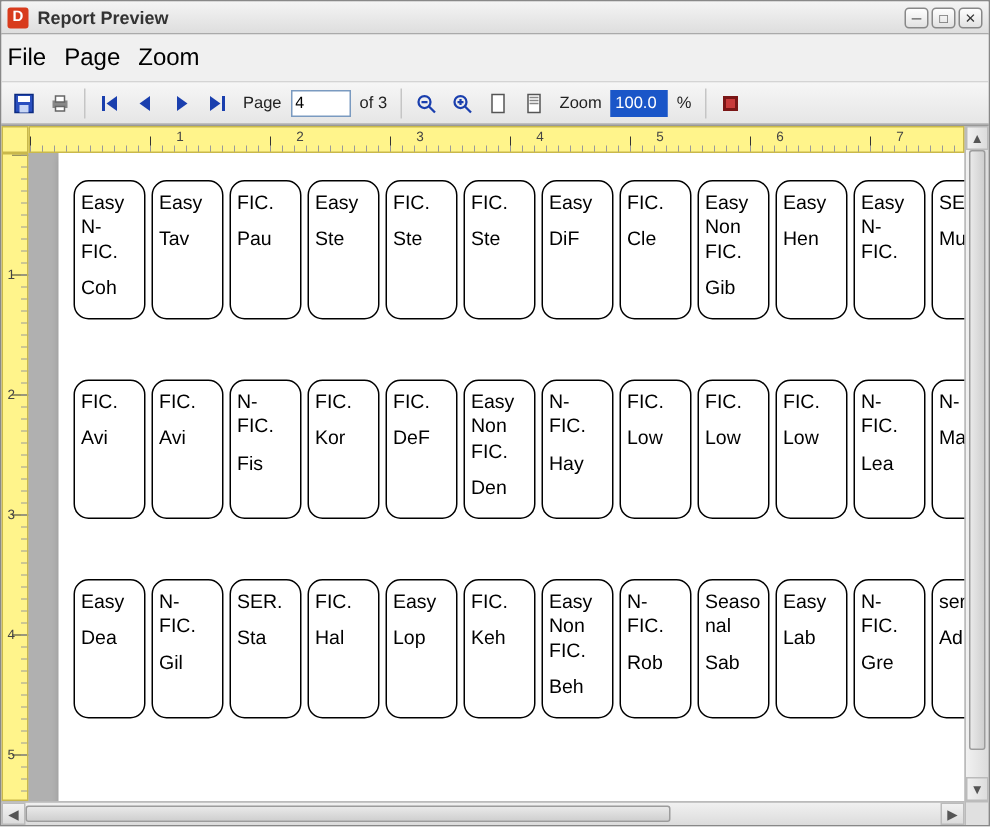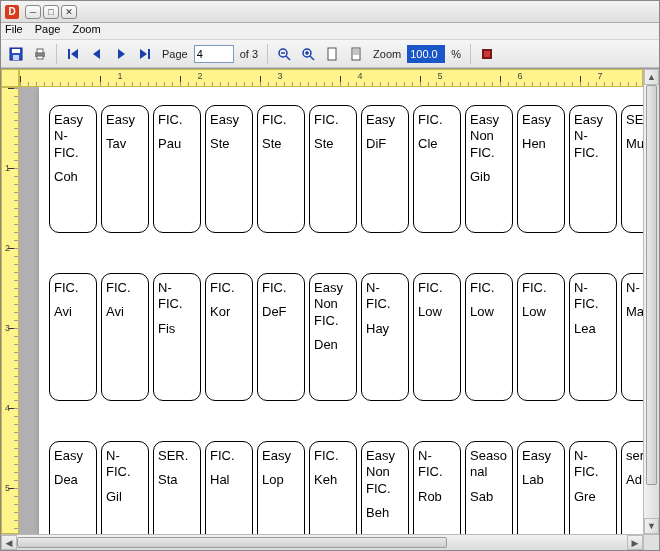--- a/index.html
+++ b/index.html
@@ -44,27 +44,27 @@
   .title-btn {
     width: 16px; height: 14px;
     border: 1px solid #888;
     border-radius: 3px;
     background: linear-gradient(#fefefe,#e2e2e2);
     display: flex; align-items: center; justify-content: center;
     font-size: 9px;
     color: #333;
   }
   .menubar {
-    height: 17px;
+    height: 32px;
     background: #f0f0f0;
     display: flex;
-    align-items: flex-start;
+    align-items: center;
     padding: 0 4px;
     gap: 12px;
-    font-size: 11px;
+    font-size: 16px;
     border-bottom: 1px solid #d4d4d4;
   }
   .menubar span { cursor: default; }
   .toolbar {
     height: 28px;
     background: linear-gradient(#f6f6f6,#e6e6e6);
     border-bottom: 1px solid #bfbfbf;
     display: flex;
     align-items: center;
     padding: 0 4px;
@@ -132,21 +132,21 @@
     position:absolute;
     left:20px; top:0;
     width:900px;
     background:#fff;
     box-shadow: 2px 2px 6px rgba(0,0,0,.4);
     padding: 18px 10px;
   }
   .row { display:flex; gap:4px; margin-bottom: 40px; }
   .label-card {
     width: 48px;
-    height: 128px;
+    height: 93px;
     border: 1.5px solid #000;
     border-radius: 10px;
     padding: 6px 4px;
     font-family: "Trebuchet MS","Comic Sans MS",sans-serif;
     font-size: 13px;
     line-height: 1.25;
     overflow: hidden;
     word-wrap: break-word;
   }
   .label-card .l1 { margin-bottom: 8px; }
@@ -188,20 +188,21 @@
   .scroll-v .arrow.u{top:0;} .scroll-v .arrow.d{bottom:0;}
   .scroll-corner{position:absolute;right:0;bottom:0;width:16px;height:16px;background:#e0e0e0;border-left:1px solid #bbb;border-top:1px solid #bbb;}
 </style>
 </head>
 <body>
 
 <div class="window">
 
   <div class="titlebar">
     <div class="app-icon">D</div>
+    <div class="title">Report Preview</div>
     <div class="title-btns">
       <div class="title-btn">─</div>
       <div class="title-btn">□</div>
       <div class="title-btn">✕</div>
     </div>
   </div>
 
   <div class="menubar">
     <span>File</span>
     <span>Page</span>

